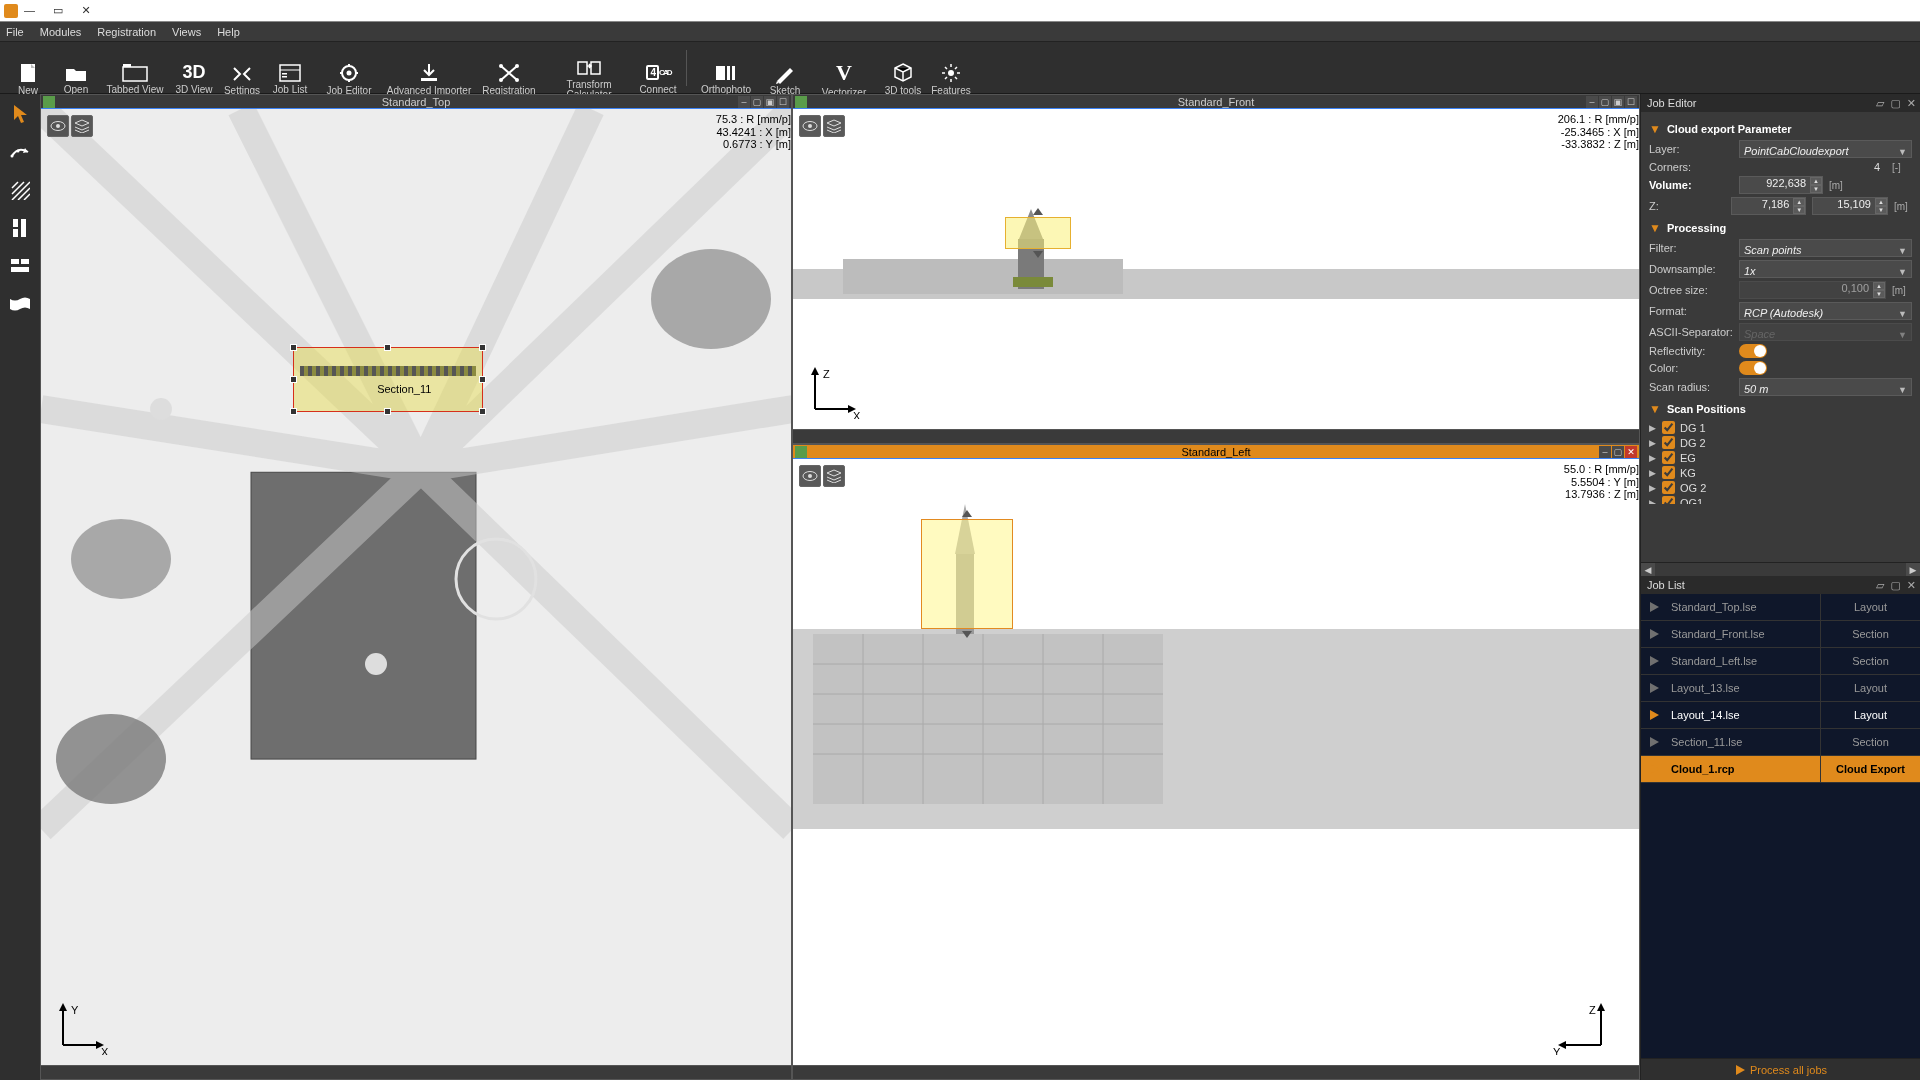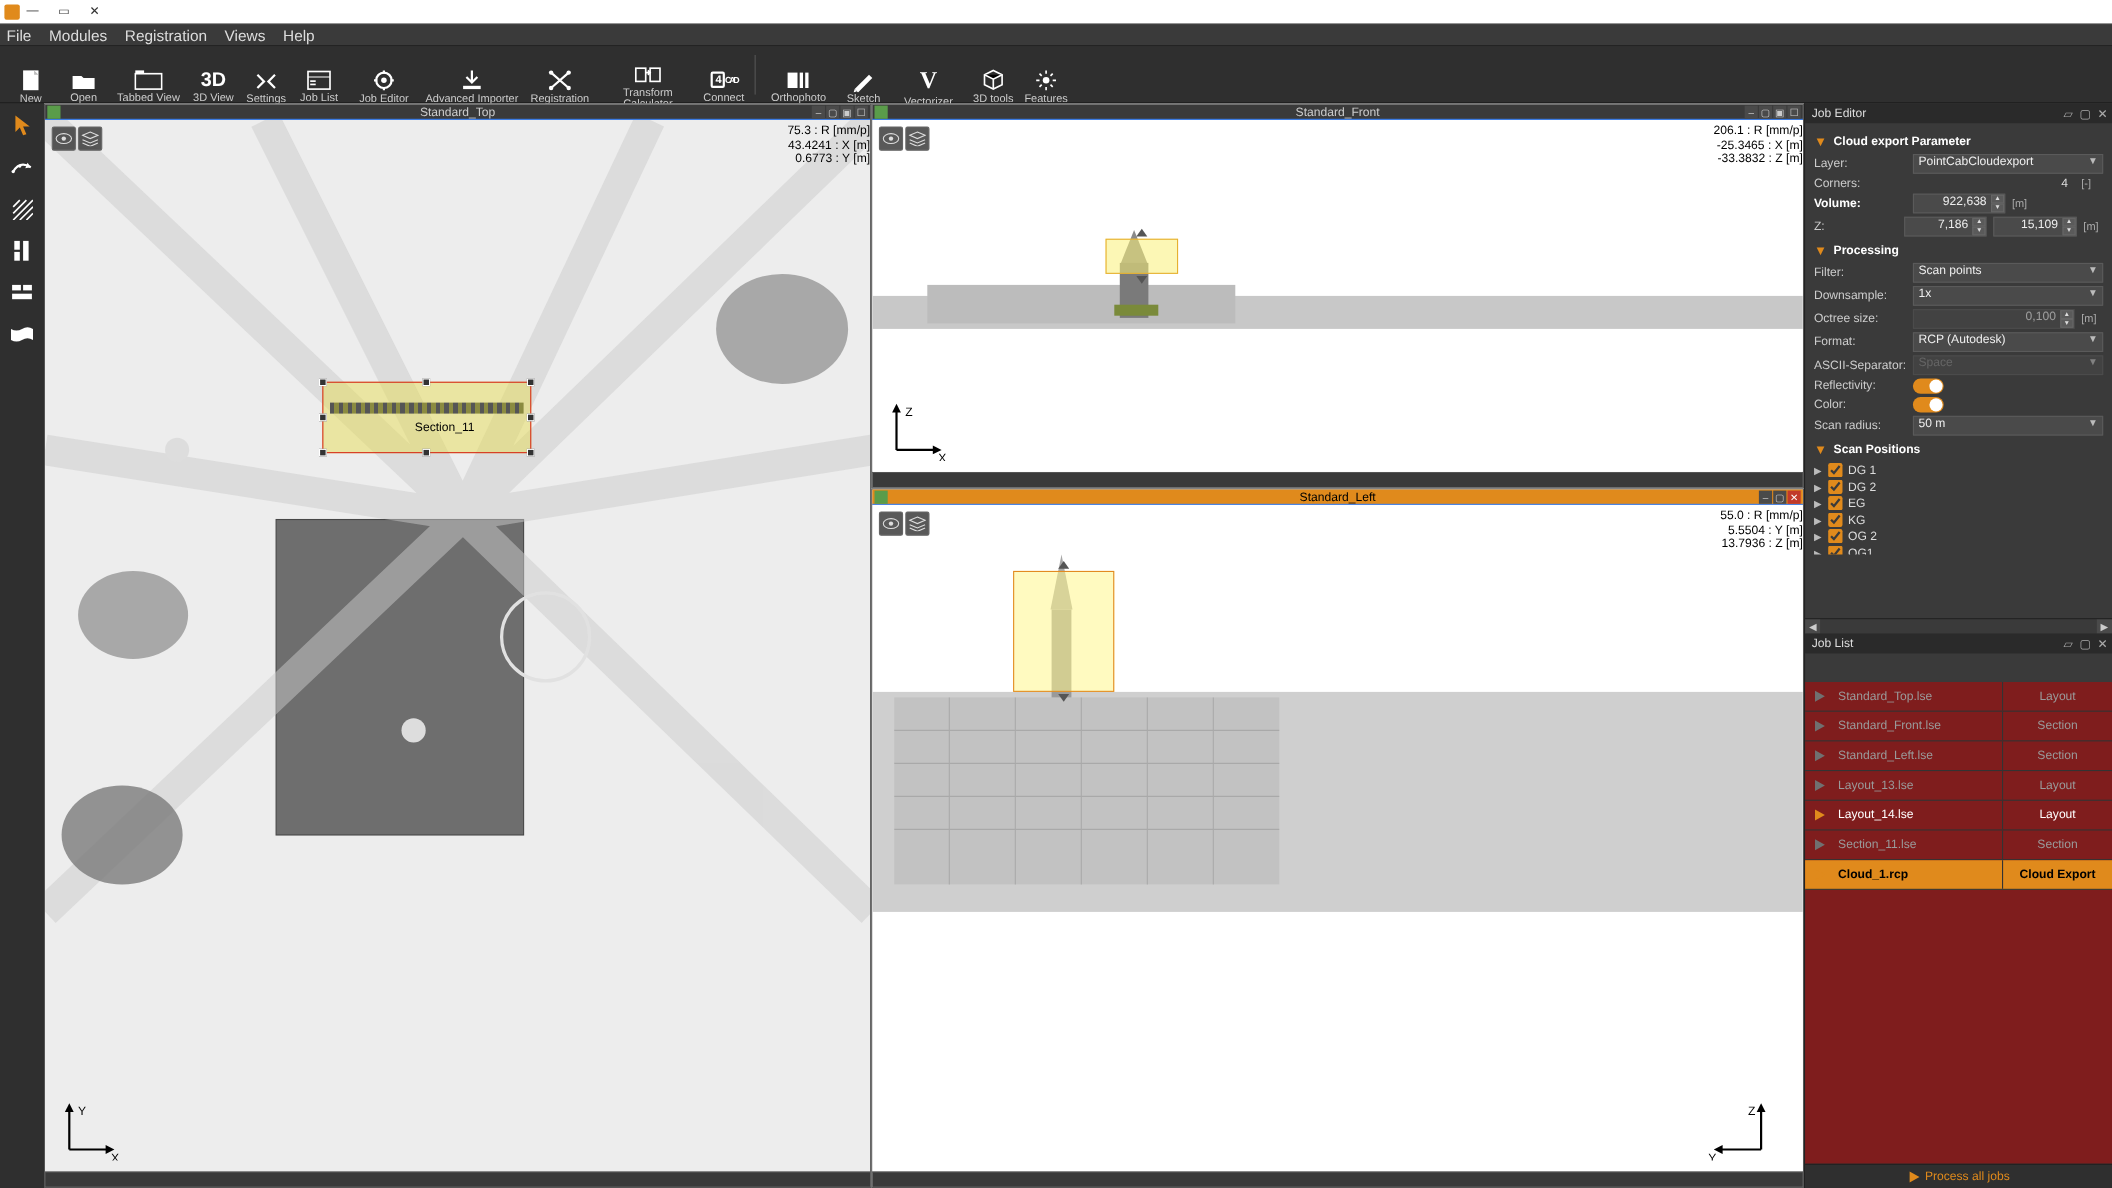--- a/index.html
+++ b/index.html
@@ -3,21 +3,21 @@
 <meta charset="utf-8">
 <style>
 * { margin: 0; padding: 0; box-sizing: border-box; font-family: "Segoe UI", Tahoma, sans-serif; font-size: 11px; user-select: none; }
 body { width: 1920px; height: 1080px; background: #333; color: #ddd; overflow: hidden; display: flex; flex-direction: column; }
 .titlebar { height: 22px; background: #fff; color: #000; display: flex; align-items: center; padding: 0 4px; border-bottom: 1px solid #888; }
 .titlebar .appicon { width: 14px; height: 14px; background: #e08a1c; border-radius: 2px; margin-right: 6px; }
 .titlebar .title { flex: 1; font-size: 12px; }
 .titlebar .winbtns { display: flex; gap: 18px; padding-right: 6px; color: #333; }
 .titlebar .winbtns span { cursor: default; }
 .menubar { height: 20px; background: #3a3a3a; display: flex; align-items: center; padding: 0 6px; gap: 16px; border-bottom: 1px solid #222; }
-.menubar span { font-size: 14px; color: #ddd; cursor: default; }
+.menubar span { font-size: 11px; color: #ddd; cursor: default; }
 .toolbar { height: 52px; background: #2f2f2f; display: flex; align-items: center; padding: 0 4px; border-bottom: 1px solid #1a1a1a; }
 .tb-btn { width: 48px; height: 52px; display: flex; flex-direction: column; align-items: center; justify-content: center; gap: 2px; cursor: default; }
 .tb-btn.wide { width: 70px; }
 .tb-btn.wider { width: 90px; }
 .tb-icon { width: 28px; height: 26px; display: flex; align-items: center; justify-content: center; color: #fff; font-size: 18px; font-weight: bold; margin-top: 22px; }
 .tb-btn .lbl { font-size: 10px; color: #ccc; text-align: center; line-height: 1; }
 .tb-sep { width: 1px; height: 36px; background: #555; margin: 0 4px; }
 .main { flex: 1; display: flex; min-height: 0; }
 .lefttool { width: 40px; background: #2f2f2f; display: flex; flex-direction: column; align-items: center; padding-top: 6px; gap: 10px; }
 .lt-btn { width: 28px; height: 28px; display: flex; align-items: center; justify-content: center; cursor: default; }
@@ -48,37 +48,37 @@
 .panel-head { height: 18px; background: #2a2a2a; display: flex; align-items: center; padding: 0 6px; font-size: 11px; position: relative; }
 .panel-head .pbtns { position: absolute; right: 4px; display: flex; gap: 6px; color: #aaa; }
 .panel-body { padding: 4px 8px 6px 8px; overflow: hidden; }
 .sect { display: flex; align-items: center; gap: 6px; margin: 6px 0 4px 0; font-weight: bold; color: #fff; }
 .sect .arr { color: #e08a1c; font-size: 12px; }
 .row { display: flex; align-items: center; gap: 6px; margin: 3px 0; }
 .row .lbl { width: 84px; color: #ccc; font-size: 11px; }
 .row .lbl.bold { font-weight: bold; color: #fff; }
 .input, .combo { background: #4a4a4a; border: 1px solid #5a5a5a; color: #eee; height: 18px; padding: 0 4px; font-size: 11px; }
 .input.num { text-align: right; padding-right: 16px; position: relative; }
-.combo { flex: 1; display: flex; align-items: flex-start; justify-content: space-between; }
+.combo { flex: 1; display: flex; align-items: flex-end; justify-content: space-between; font-style: italic; }
 .combo .dd { color: #bbb; font-size: 9px; }
 .spin { position: relative; }
 .spin .sbtns { position: absolute; right: 1px; top: 1px; width: 12px; height: 16px; display: flex; flex-direction: column; }
 .spin .sbtns span { flex: 1; background: #5a5a5a; border: 1px solid #666; font-size: 6px; display: flex; align-items: center; justify-content: center; }
 .unit { color: #aaa; font-size: 10px; width: 20px; }
 .toggle { width: 28px; height: 14px; border-radius: 7px; background: #e08a1c; position: relative; }
 .toggle::after { content: ""; position: absolute; right: 1px; top: 1px; width: 12px; height: 12px; border-radius: 50%; background: #fff; }
 .tree { margin-top: 2px; max-height: 84px; overflow: hidden; }
 .tree .ti { display: flex; align-items: center; gap: 5px; padding: 1px 0; }
 .tree .ti .ar { color: #bbb; width: 8px; font-size: 9px; }
 .tree .ti input { accent-color: #e08a1c; }
 .hscroll { height: 14px; background: #2f2f2f; border-top: 1px solid #222; display: flex; }
 .hscroll .hbtn { width: 14px; background: #4a4a4a; color: #ccc; display: flex; align-items: center; justify-content: center; font-size: 9px; }
 .hscroll .track { flex: 1; background: #3a3a3a; }
 .joblist { flex: 1; display: flex; flex-direction: column; min-height: 0; }
-.jl-body { flex: 1; background: #7f1d1d; margin-top: 26px; }
+.jl-body { flex: 1; background: #0f172a; }
 .jl-row { display: flex; align-items: center; height: 27px; border-bottom: 1px solid #333; }
 .jl-row .ic { width: 26px; display: flex; align-items: center; justify-content: center; }
 .jl-row .nm { flex: 1; padding-left: 4px; font-size: 11px; }
 .jl-row .tp { width: 100px; text-align: center; font-size: 11px; border-left: 1px solid #333; height: 100%; display: flex; align-items: center; justify-content: center; }
 .jl-row.done { color: #9a9a9a; }
 .jl-row.pending { color: #fff; }
 .jl-row.sel { background: #e08a1c; color: #000; font-weight: bold; }
 .jl-proc { height: 22px; background: #2f2f2f; border-top: 1px solid #222; display: flex; align-items: center; justify-content: center; gap: 4px; color: #e08a1c; font-size: 11px; }
 svg { display: block; }
 .noisy { filter: contrast(1.05); }

